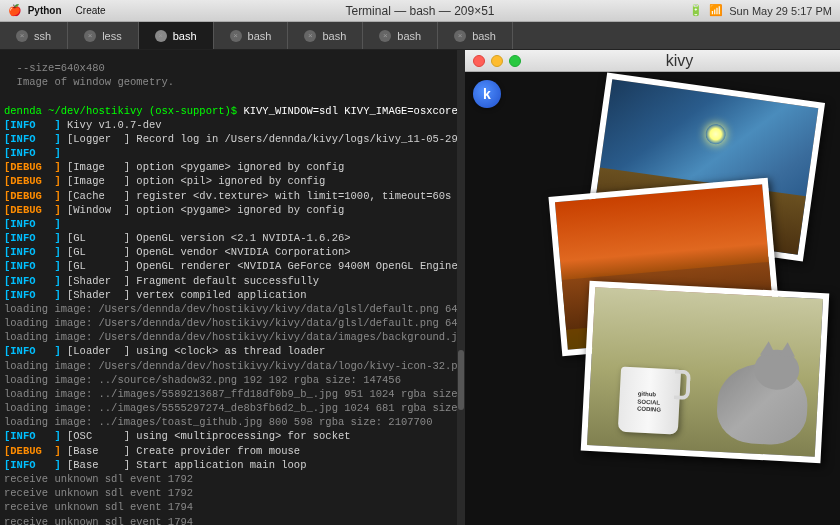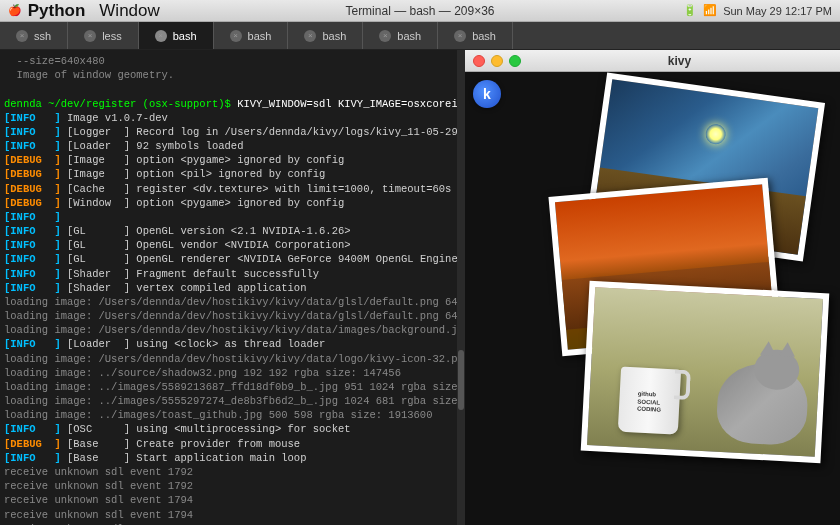--- a/index.html
+++ b/index.html
@@ -25,21 +25,21 @@
     }
     .title-bar-left {
       display: flex;
       align-items: center;
       gap: 6px;
     }
     .menu-items {
       display: flex;
       align-items: center;
       gap: 14px;
-      font-size: 17px;
+      font-size: 10px;
       color: #111;
       font-family: -apple-system, sans-serif;
     }
     .menu-item-bold {
       font-weight: bold;
     }
     .title-bar-center {
       font-family: -apple-system, sans-serif;
       font-size: 12px;
       color: #333;
@@ -113,20 +113,21 @@
       flex-direction: column;
     }
 
     .terminal-content {
       flex: 1;
       overflow: hidden;
       padding: 4px 4px;
       color: #d0d0d0;
       font-size: 10.5px;
       line-height: 1.35;
+      margin-top: 7px;
     }
 
     .term-line {
       white-space: pre;
       display: flex;
       align-items: baseline;
     }
 
     .prompt {
       color: #00ff00;
@@ -175,23 +176,23 @@
       height: 12px;
       border-radius: 50%;
     }
     .btn-red { background: #ff5f57; border: 1px solid #e0433c; }
     .btn-yellow { background: #febc2e; border: 1px solid #d6a223; }
     .btn-green { background: #28c840; border: 1px solid #1dac35; }
     .kivy-title {
       flex: 1;
       text-align: center;
       font-family: -apple-system, sans-serif;
-      font-size: 12px;
+      font-size: 16px;
       color: #333;
-      font-weight: 700;
+      font-weight: 400;
     }
 
     .kivy-canvas {
       flex: 1;
       background: #1a1a1a;
       position: relative;
       overflow: hidden;
     }
 
     
@@ -398,28 +399,28 @@
     }
   </style>
 </head>
 <body>
 
 <div class="title-bar">
   <div class="title-bar-left">
     <span>🍎</span>
     <div class="menu-items">
       <span class="menu-item-bold">Python</span>
-      <span>Window</span>
+      <span>Create</span>
     </div>
   </div>
-  <div class="title-bar-center">Terminal — bash — 209×36</div>
+  <div class="title-bar-center">Terminal — bash — 209×51</div>
   <div class="title-bar-right">
     <span>🔋</span>
     <span>📶</span>
-    <span>Sun May 29  12:17 PM</span>
+    <span>Sun May 29  5:17 PM</span>
   </div>
 </div>
 
 <div class="tab-bar">
   <div class="tab">
     <span class="tab-close">×</span>
     <span>ssh</span>
   </div>
   <div class="tab">
     <span class="tab-close">×</span>
@@ -455,32 +456,32 @@
 
         <div class="term-line">
           <span style="color:#888">  --size=640x480</span>
         </div>
         <div class="term-line">
           <span style="color:#888">  Image of window geometry.</span>
         </div>
         <div class="term-line"><span style="color:#888"> </span></div>
 
         <div class="term-line">
-          <span class="prompt">dennda ~/dev/register (osx-support)$ </span><span class="cmd-text">KIVY_WINDOW=sdl KIVY_IMAGE=osxcoreimage python ../main.py --size=640x480</span>
-        </div>
-
-        <div class="term-line">
-          <span style="color:#00bfff;font-weight:bold">[INFO   ]</span><span style="color:#d0d0d0"> Image v1.0.7-dev</span>
+          <span class="prompt">dennda ~/dev/hostikivy (osx-support)$ </span><span class="cmd-text">KIVY_WINDOW=sdl KIVY_IMAGE=osxcoreimage python ../main.py --size=640x480</span>
+        </div>
+
+        <div class="term-line">
+          <span style="color:#00bfff;font-weight:bold">[INFO   ]</span><span style="color:#d0d0d0"> Kivy v1.0.7-dev</span>
         </div>
 
         <div class="term-line">
           <span class="tag-info">[INFO   ]</span><span class="tag-value"> [Logger  ] Record log in /Users/dennda/kivy/logs/kivy_11-05-29_7.txt</span>
         </div>
         <div class="term-line">
-          <span class="tag-info">[INFO   ]</span><span class="tag-value"> [Loader  ] 92 symbols loaded</span>
+          <span class="tag-info">[INFO   ]</span>
         </div>
         <div class="term-line">
           <span class="tag-debug">[DEBUG  ]</span><span class="tag-value"> [Image   ] option &lt;pygame&gt; ignored by config</span>
         </div>
         <div class="term-line">
           <span class="tag-debug">[DEBUG  ]</span><span class="tag-value"> [Image   ] option &lt;pil&gt; ignored by config</span>
         </div>
         <div class="term-line">
           <span class="tag-debug">[DEBUG  ]</span><span class="tag-value"> [Cache   ] register &lt;dv.texture&gt; with limit=1000, timeout=60s</span>
         </div>
@@ -523,21 +524,21 @@
         <div class="term-line">
           <span class="loading-text">loading image: ../source/shadow32.png 192 192 rgba size: 147456</span>
         </div>
         <div class="term-line">
           <span class="loading-text">loading image: ../images/5589213687_ffd18df0b9_b_.jpg 951 1024 rgba size: 3895296</span>
         </div>
         <div class="term-line">
           <span class="loading-text">loading image: ../images/5555297274_de8b3fb6d2_b_.jpg 1024 681 rgba size: 2789376</span>
         </div>
         <div class="term-line">
-          <span class="loading-text">loading image: ../images/toast_github.jpg 500 598 rgba size: 1913600</span>
+          <span class="loading-text">loading image: ../images/toast_github.jpg 800 598 rgba size: 2107700</span>
         </div>
         <div class="term-line">
           <span class="tag-info">[INFO   ]</span><span class="tag-value"> [OSC     ] using &lt;multiprocessing&gt; for socket</span>
         </div>
         <div class="term-line">
           <span class="tag-debug">[DEBUG  ]</span><span class="tag-value"> [Base    ] Create provider from mouse</span>
         </div>
         <div class="term-line">
           <span class="tag-info">[INFO   ]</span><span class="tag-value"> [Base    ] Start application main loop</span>
         </div>

